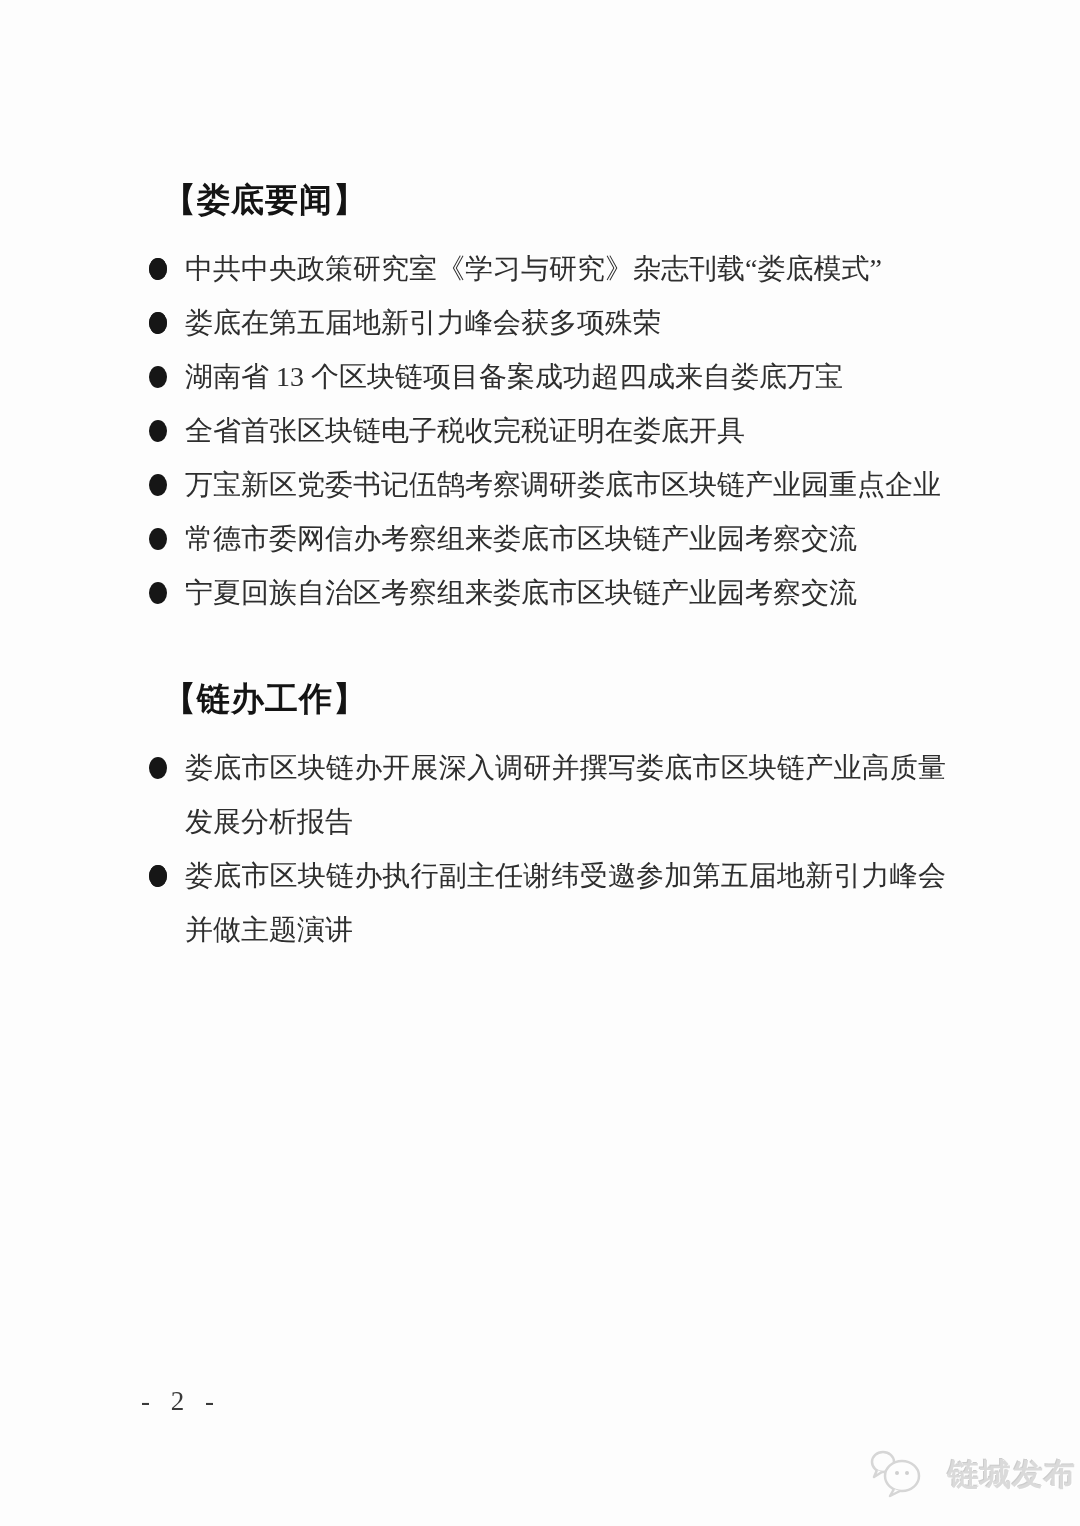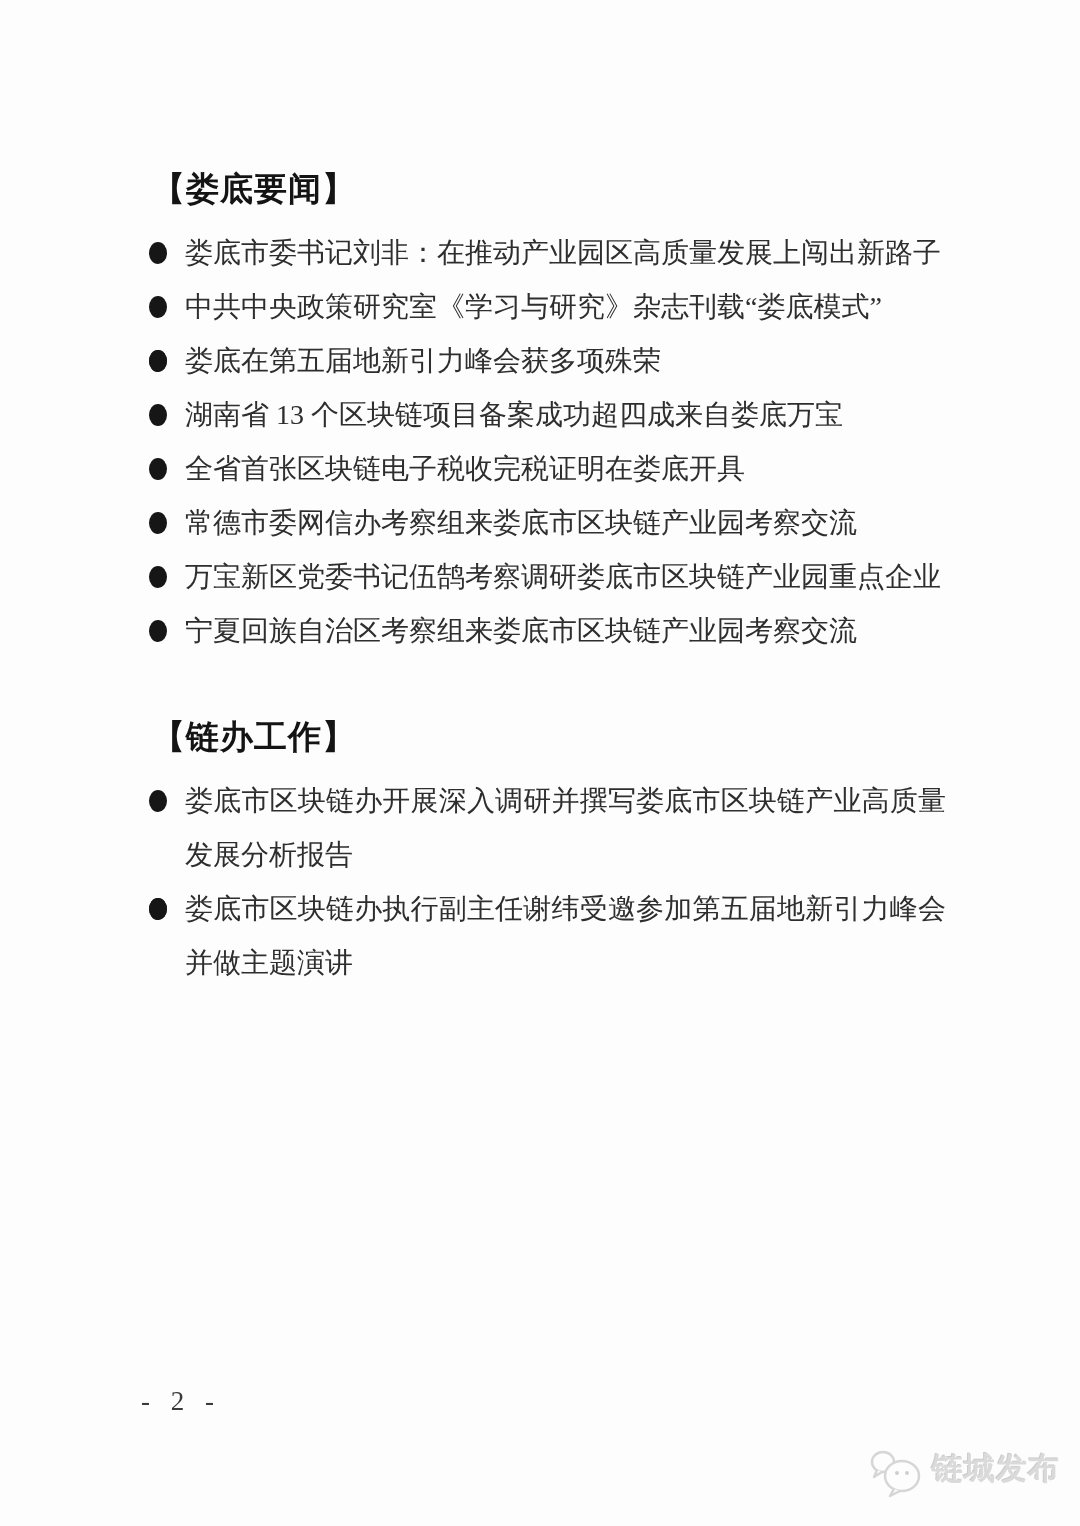--- a/index.html
+++ b/index.html
@@ -15,21 +15,21 @@
     position: absolute;
     top: 158px;
     left: 148px;
     width: 798px;
   }
   .section-heading {
     font-size: 33px;
     font-weight: 700;
     color: #141414;
     line-height: 54px;
-    margin: 4px;
+    margin: 15px;
     letter-spacing: 1px;
   }
   ul.toc-list {
     list-style: none;
     margin: 10px 0 0 0;
     padding: 0;
   }
   ul.toc-list li {
     position: relative;
     padding-left: 37px;
@@ -54,21 +54,22 @@
     top: 1386px;
     font-size: 27px;
     color: #3a3a3a;
     letter-spacing: 7px;
   }
   .watermark {
     position: absolute;
     left: 868px;
     top: 1448px;
     display: flex;
-    gap: 8px;
+    align-items: center;
+    gap: 24px;
   }
   .watermark-text {
     font-family: "Liberation Sans", "DejaVu Sans", sans-serif;
     font-size: 31px;
     font-weight: 700;
     color: #dadada;
     letter-spacing: 1px;
     text-shadow: 1px 1px 0 #ffffff, -1px -1px 0 #cccccc;
     white-space: nowrap;
   }
@@ -78,21 +79,20 @@
 
 <div class="page">
 
   <div class="content">
 
     <div class="section section-1">
       <h2 class="section-heading">【娄底要闻】</h2>
       <ul class="toc-list">
         <li>
           <span class="dot"></span>
-          <span>娄底市委书记刘非：在推动产业园区高质量发展上闯出新路子</span>
         </li>
         <li>
           <span class="dot"></span>
           <span>中共中央政策研究室《学习与研究》杂志刊载“娄底模式”</span>
         </li>
         <li>
           <span class="dot"></span>
         </li>
         <li>
           <span class="dot"></span>
@@ -101,25 +101,25 @@
         <li>
           <span class="dot"></span>
           <span>湖南省 13 个区块链项目备案成功超四成来自娄底万宝</span>
         </li>
         <li>
           <span class="dot"></span>
           <span>全省首张区块链电子税收完税证明在娄底开具</span>
         </li>
         <li>
           <span class="dot"></span>
-          <span>常德市委网信办考察组来娄底市区块链产业园考察交流</span>
+          <span>万宝新区党委书记伍鹄考察调研娄底市区块链产业园重点企业</span>
         </li>
         <li>
           <span class="dot"></span>
-          <span>万宝新区党委书记伍鹄考察调研娄底市区块链产业园重点企业</span>
+          <span>常德市委网信办考察组来娄底市区块链产业园考察交流</span>
         </li>
         <li>
           <span class="dot"></span>
           <span>宁夏回族自治区考察组来娄底市区块链产业园考察交流</span>
         </li>
       </ul>
     </div>
 
     <div class="section section-2">
       <h2 class="section-heading">【链办工作】</h2>

